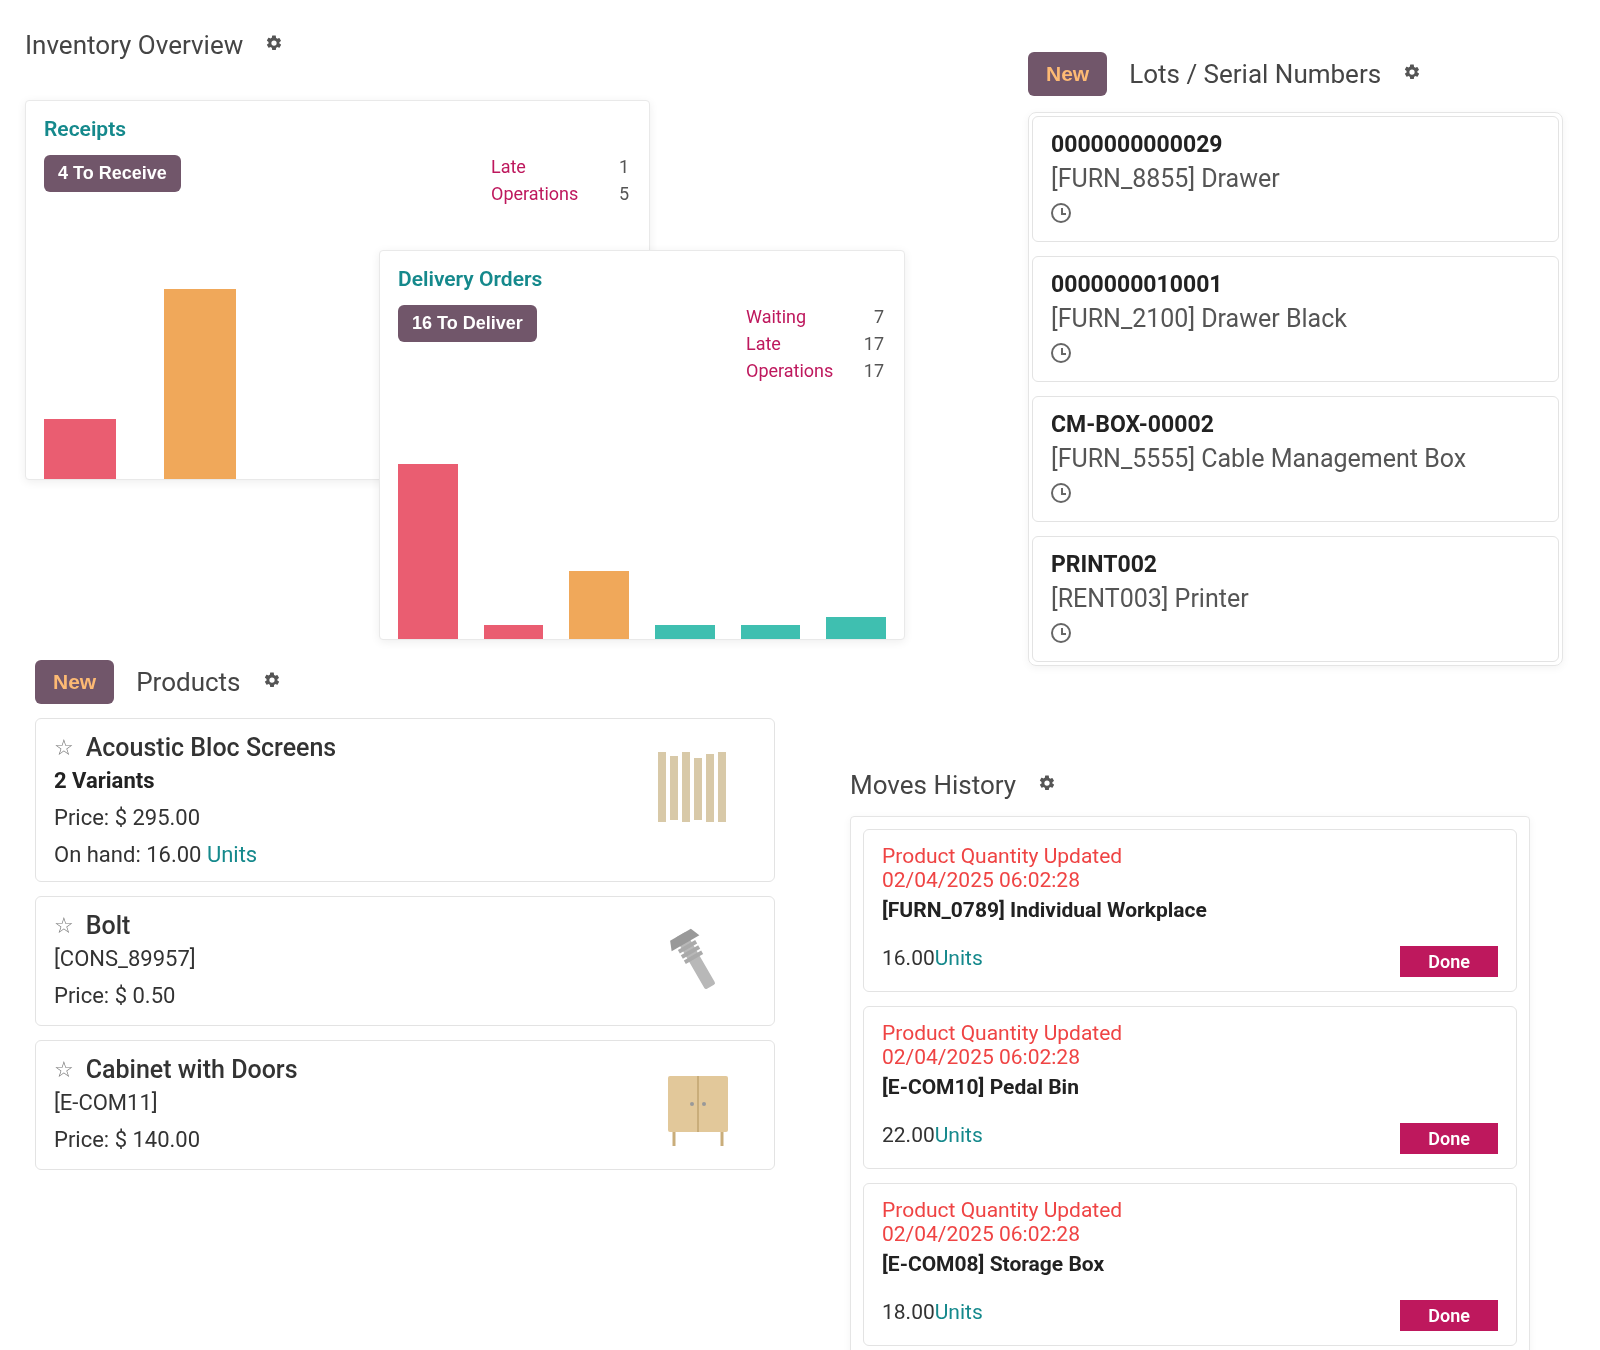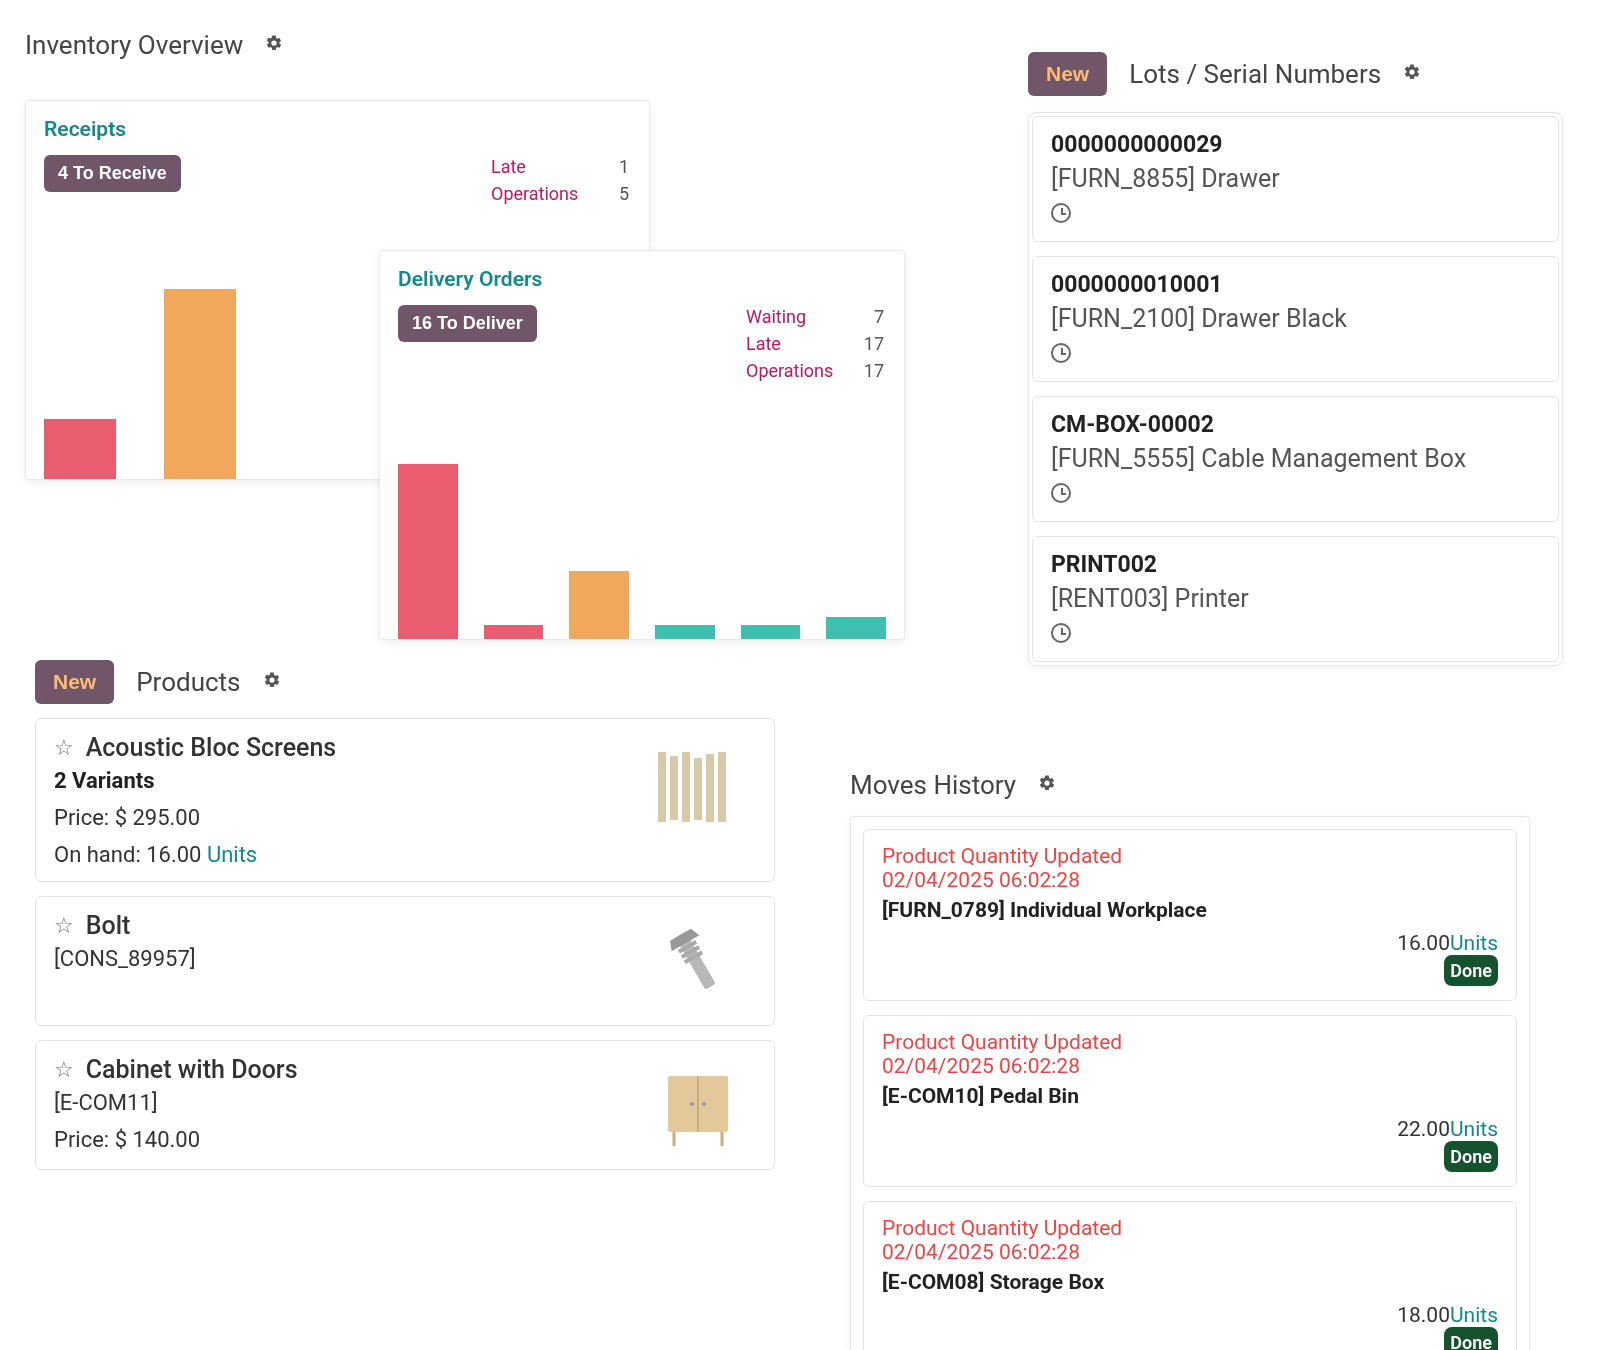--- a/index.html
+++ b/index.html
@@ -229,29 +229,29 @@
   .move-card {
     border: 1px solid #e3e3e3;
     border-radius: 6px;
     padding: 14px 18px;
     margin-bottom: 14px;
     position: relative;
   }
   .move-card:last-child { margin-bottom: 0; }
   .move-row1 { display: flex; justify-content: flex-end; font-size: 21px; color: #ef4444; flex-direction: column; }
   .move-product { font-size: 21px; font-weight: 700; color: #222; margin-top: 6px; }
-  .move-row3 { display: flex; justify-content: space-between; align-items: flex-end; margin-top: 9px; flex-direction: column; }
+  .move-row3 { display: flex; justify-content: space-between; align-items: flex-start; margin-top: 24px; }
   .move-qty { font-size: 21px; color: #333; }
   .move-qty .units-link { color: #15898c; }
   .badge-done {
-    background: #14532d;
+    background: #be185d;
     color: #fff;
     font-weight: 600;
-    padding: 5px 6px;
-    border-radius: 8px;
+    padding: 5px 28px;
+    border-radius: 0;
     font-size: 18px;
   }
 </style>
 </head>
 <body>
 
 <div id="inventory-overview">
   <div class="section-header">
     <span>Inventory Overview</span>
     <span class="gear">
@@ -337,20 +337,21 @@
             <rect x="70" y="10" width="8" height="70" fill="#d8c9a8"></rect>
           </svg>
         </div>
       </div>
       <div class="product-card">
         <div class="product-top">
           <span class="star">☆</span>
           <span class="product-name">Bolt</span>
         </div>
         <div class="product-sku">[CONS_89957]</div>
+        <div class="product-line">Price: $ 0.50</div>
         <div class="product-img">
           <svg width="100" height="90" viewBox="0 0 100 90">
             <g transform="rotate(-30 50 45)">
               <rect x="44" y="10" width="12" height="60" fill="#b8b8b8" rx="2"></rect>
               <polygon points="38,10 62,10 66,20 34,20" fill="#999"></polygon>
               <rect x="40" y="22" width="20" height="4" fill="#aaa"></rect>
               <rect x="40" y="28" width="20" height="4" fill="#aaa"></rect>
               <rect x="40" y="34" width="20" height="4" fill="#aaa"></rect>
             </g>
           </svg>

